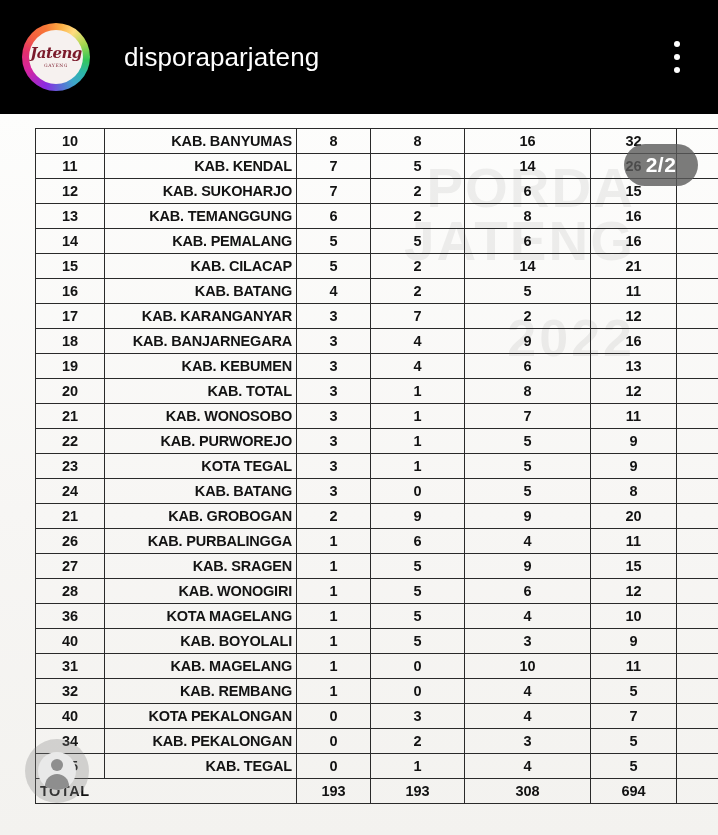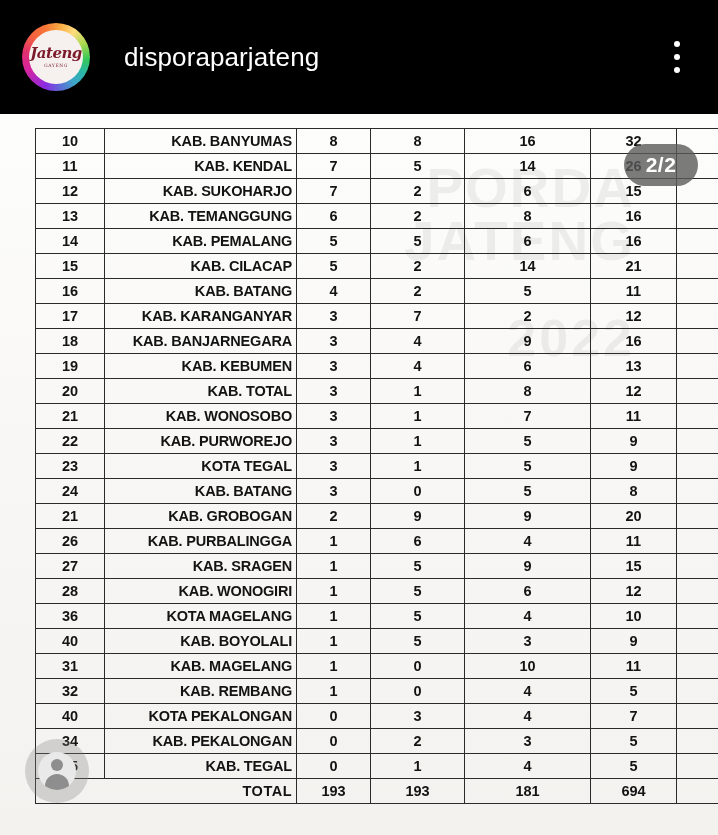--- a/index.html
+++ b/index.html
@@ -163,21 +163,21 @@
     overflow: hidden;
   }
   td.c-no     { width: 60px;  text-align: center; }
   td.c-name   { width: 183px; text-align: right; padding-left: 10px; letter-spacing: -0.2px; }
   td.c-gold   { width: 65px;  text-align: center; }
   td.c-silver { width: 85px;  text-align: center; }
   td.c-bronze { width: 117px; text-align: center; }
   td.c-total  { width: 77px;  text-align: center; }
   td.c-blank  { width: 47px;  text-align: center; }
   tr.total-row td.c-totlabel {
-    text-align: right;
+    text-align: left;
     letter-spacing: 0.5px;
   }
 
   
   .carousel-badge {
     position: absolute;
     right: 20px;
     top: 30px;
     min-width: 54px;
     height: 42px;
@@ -499,21 +499,21 @@
           <td class="c-gold">0</td>
           <td class="c-silver">1</td>
           <td class="c-bronze">4</td>
           <td class="c-total">5</td>
           <td class="c-blank"></td>
         </tr>
         <tr class="total-row">
           <td class="c-totlabel" colspan="2">TOTAL</td>
           <td class="c-gold">193</td>
           <td class="c-silver">193</td>
-          <td class="c-bronze">181</td>
+          <td class="c-bronze">308</td>
           <td class="c-total">694</td>
           <td class="c-blank"></td>
         </tr>
       </tbody>
   </table>
 
   <div class="carousel-badge">2/2</div>
 
   <div class="tag-bubble">
     <div class="person"></div>

